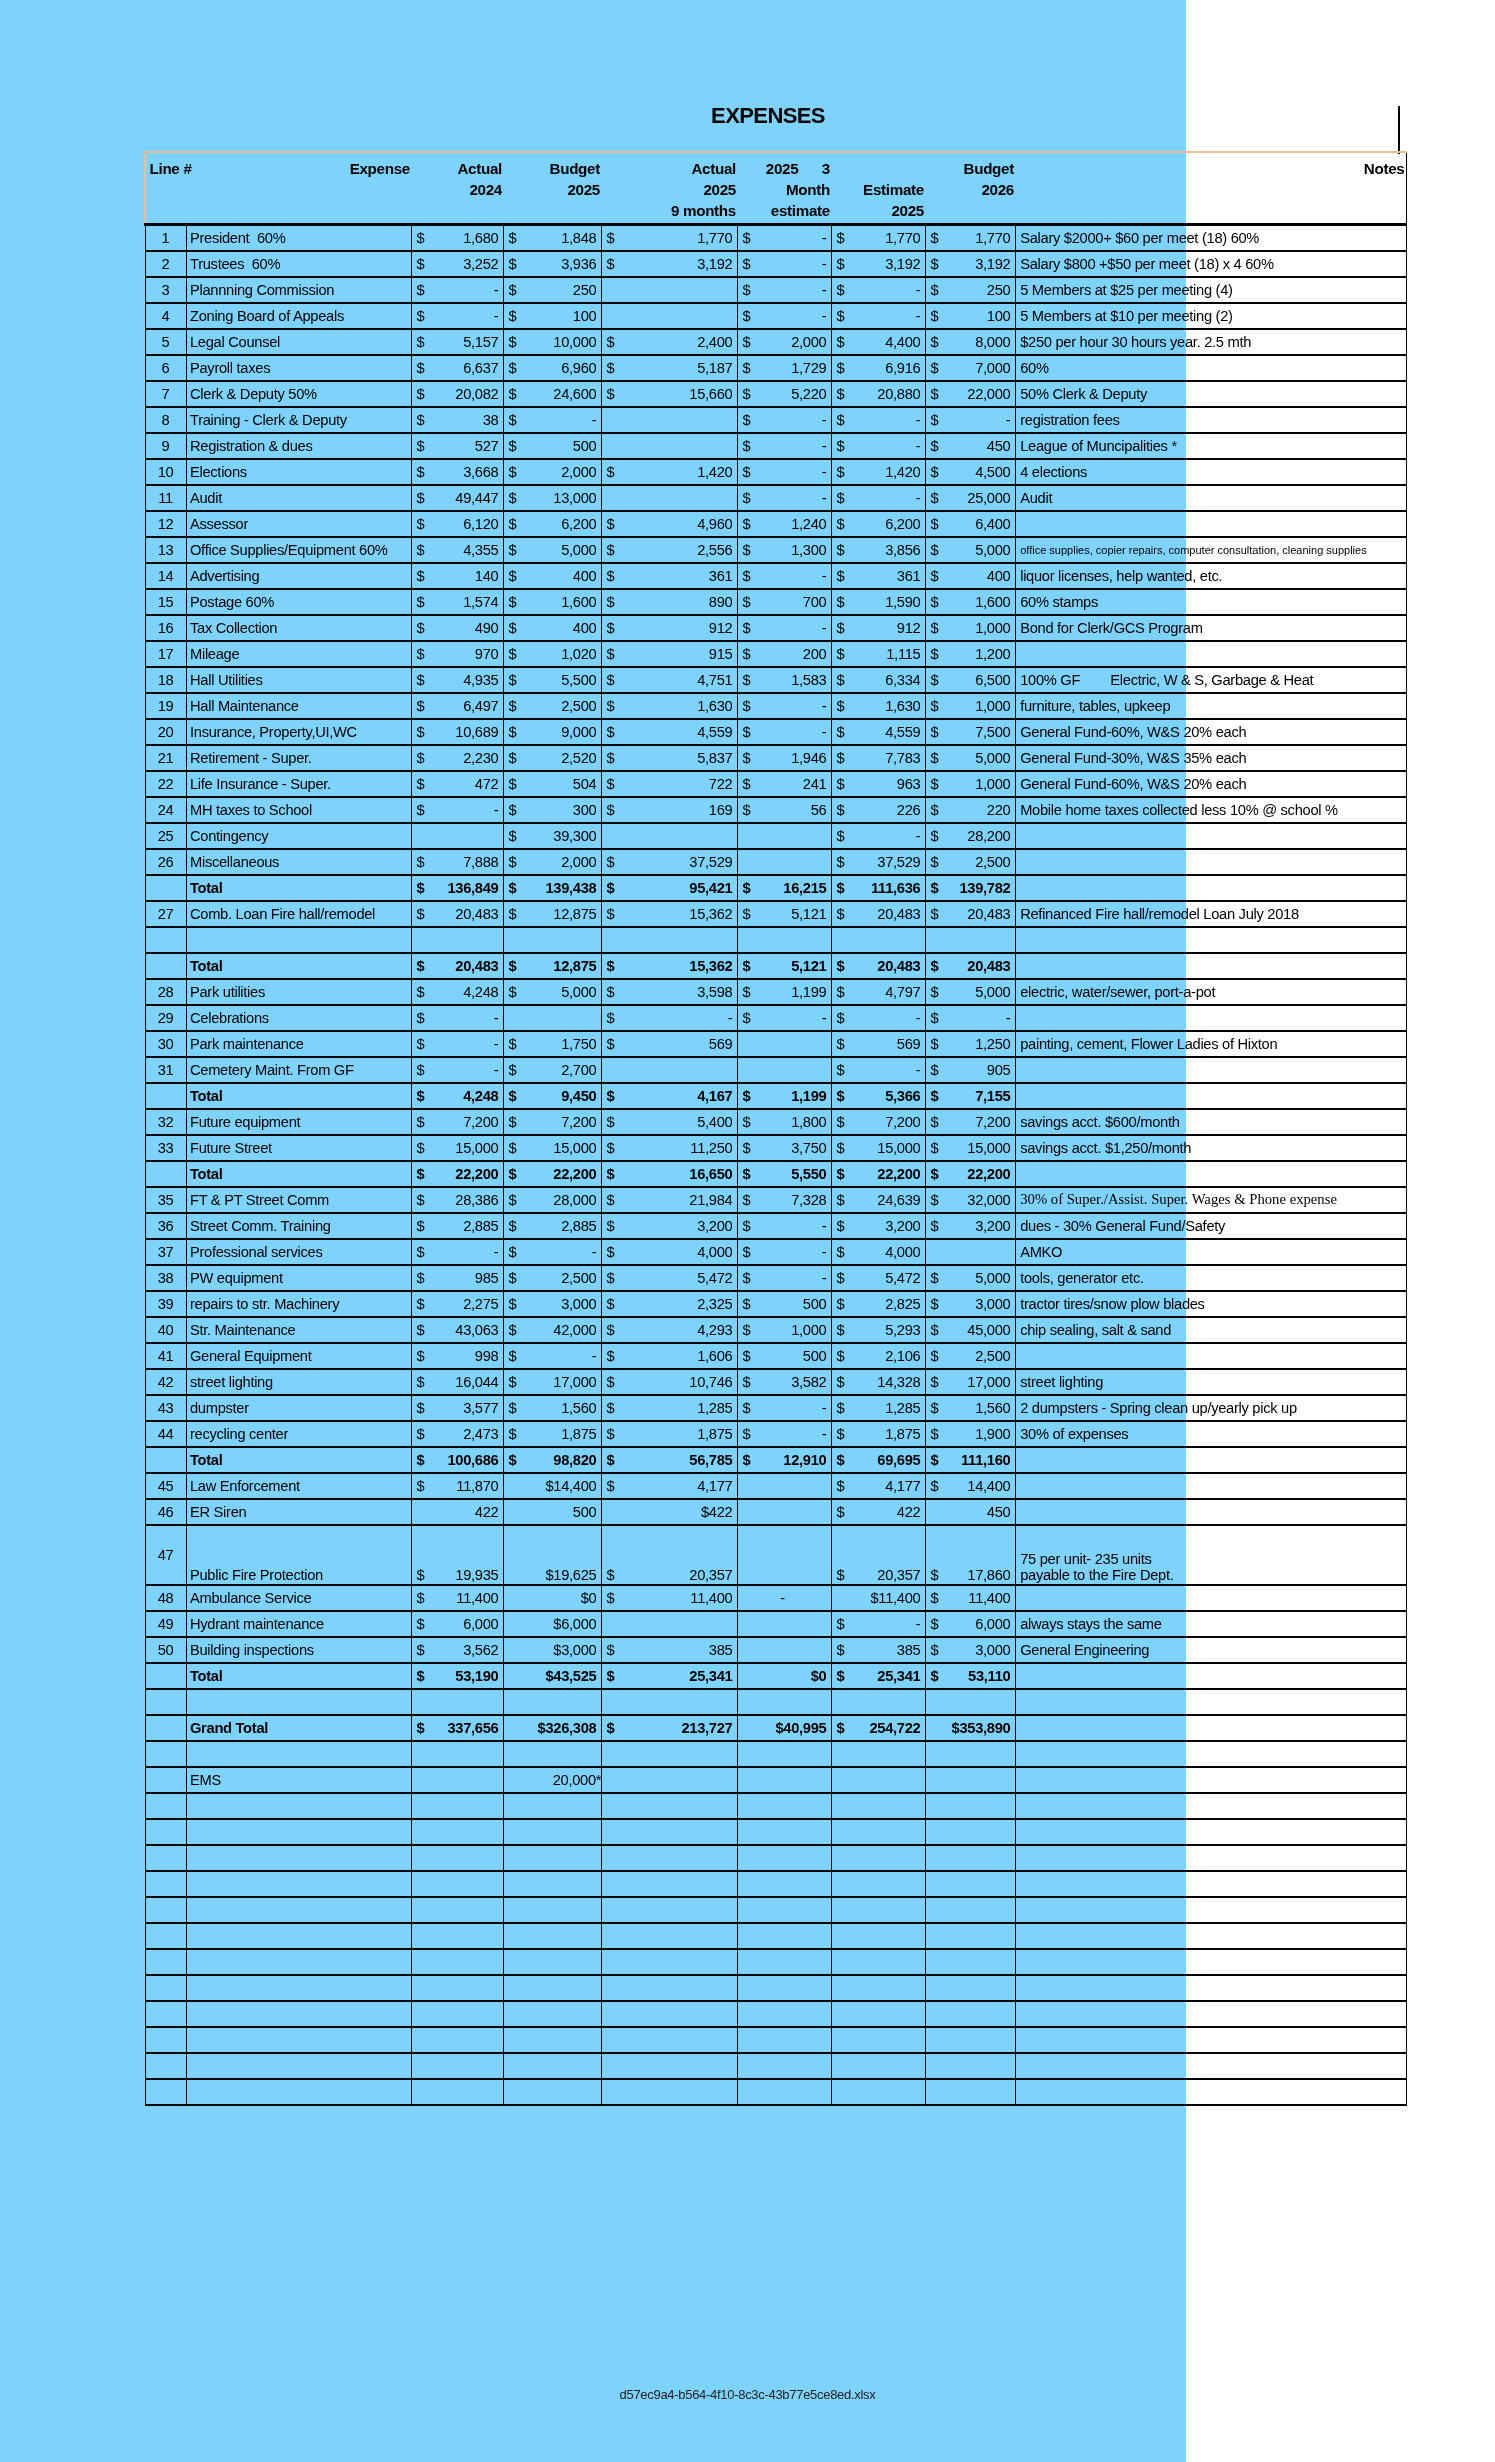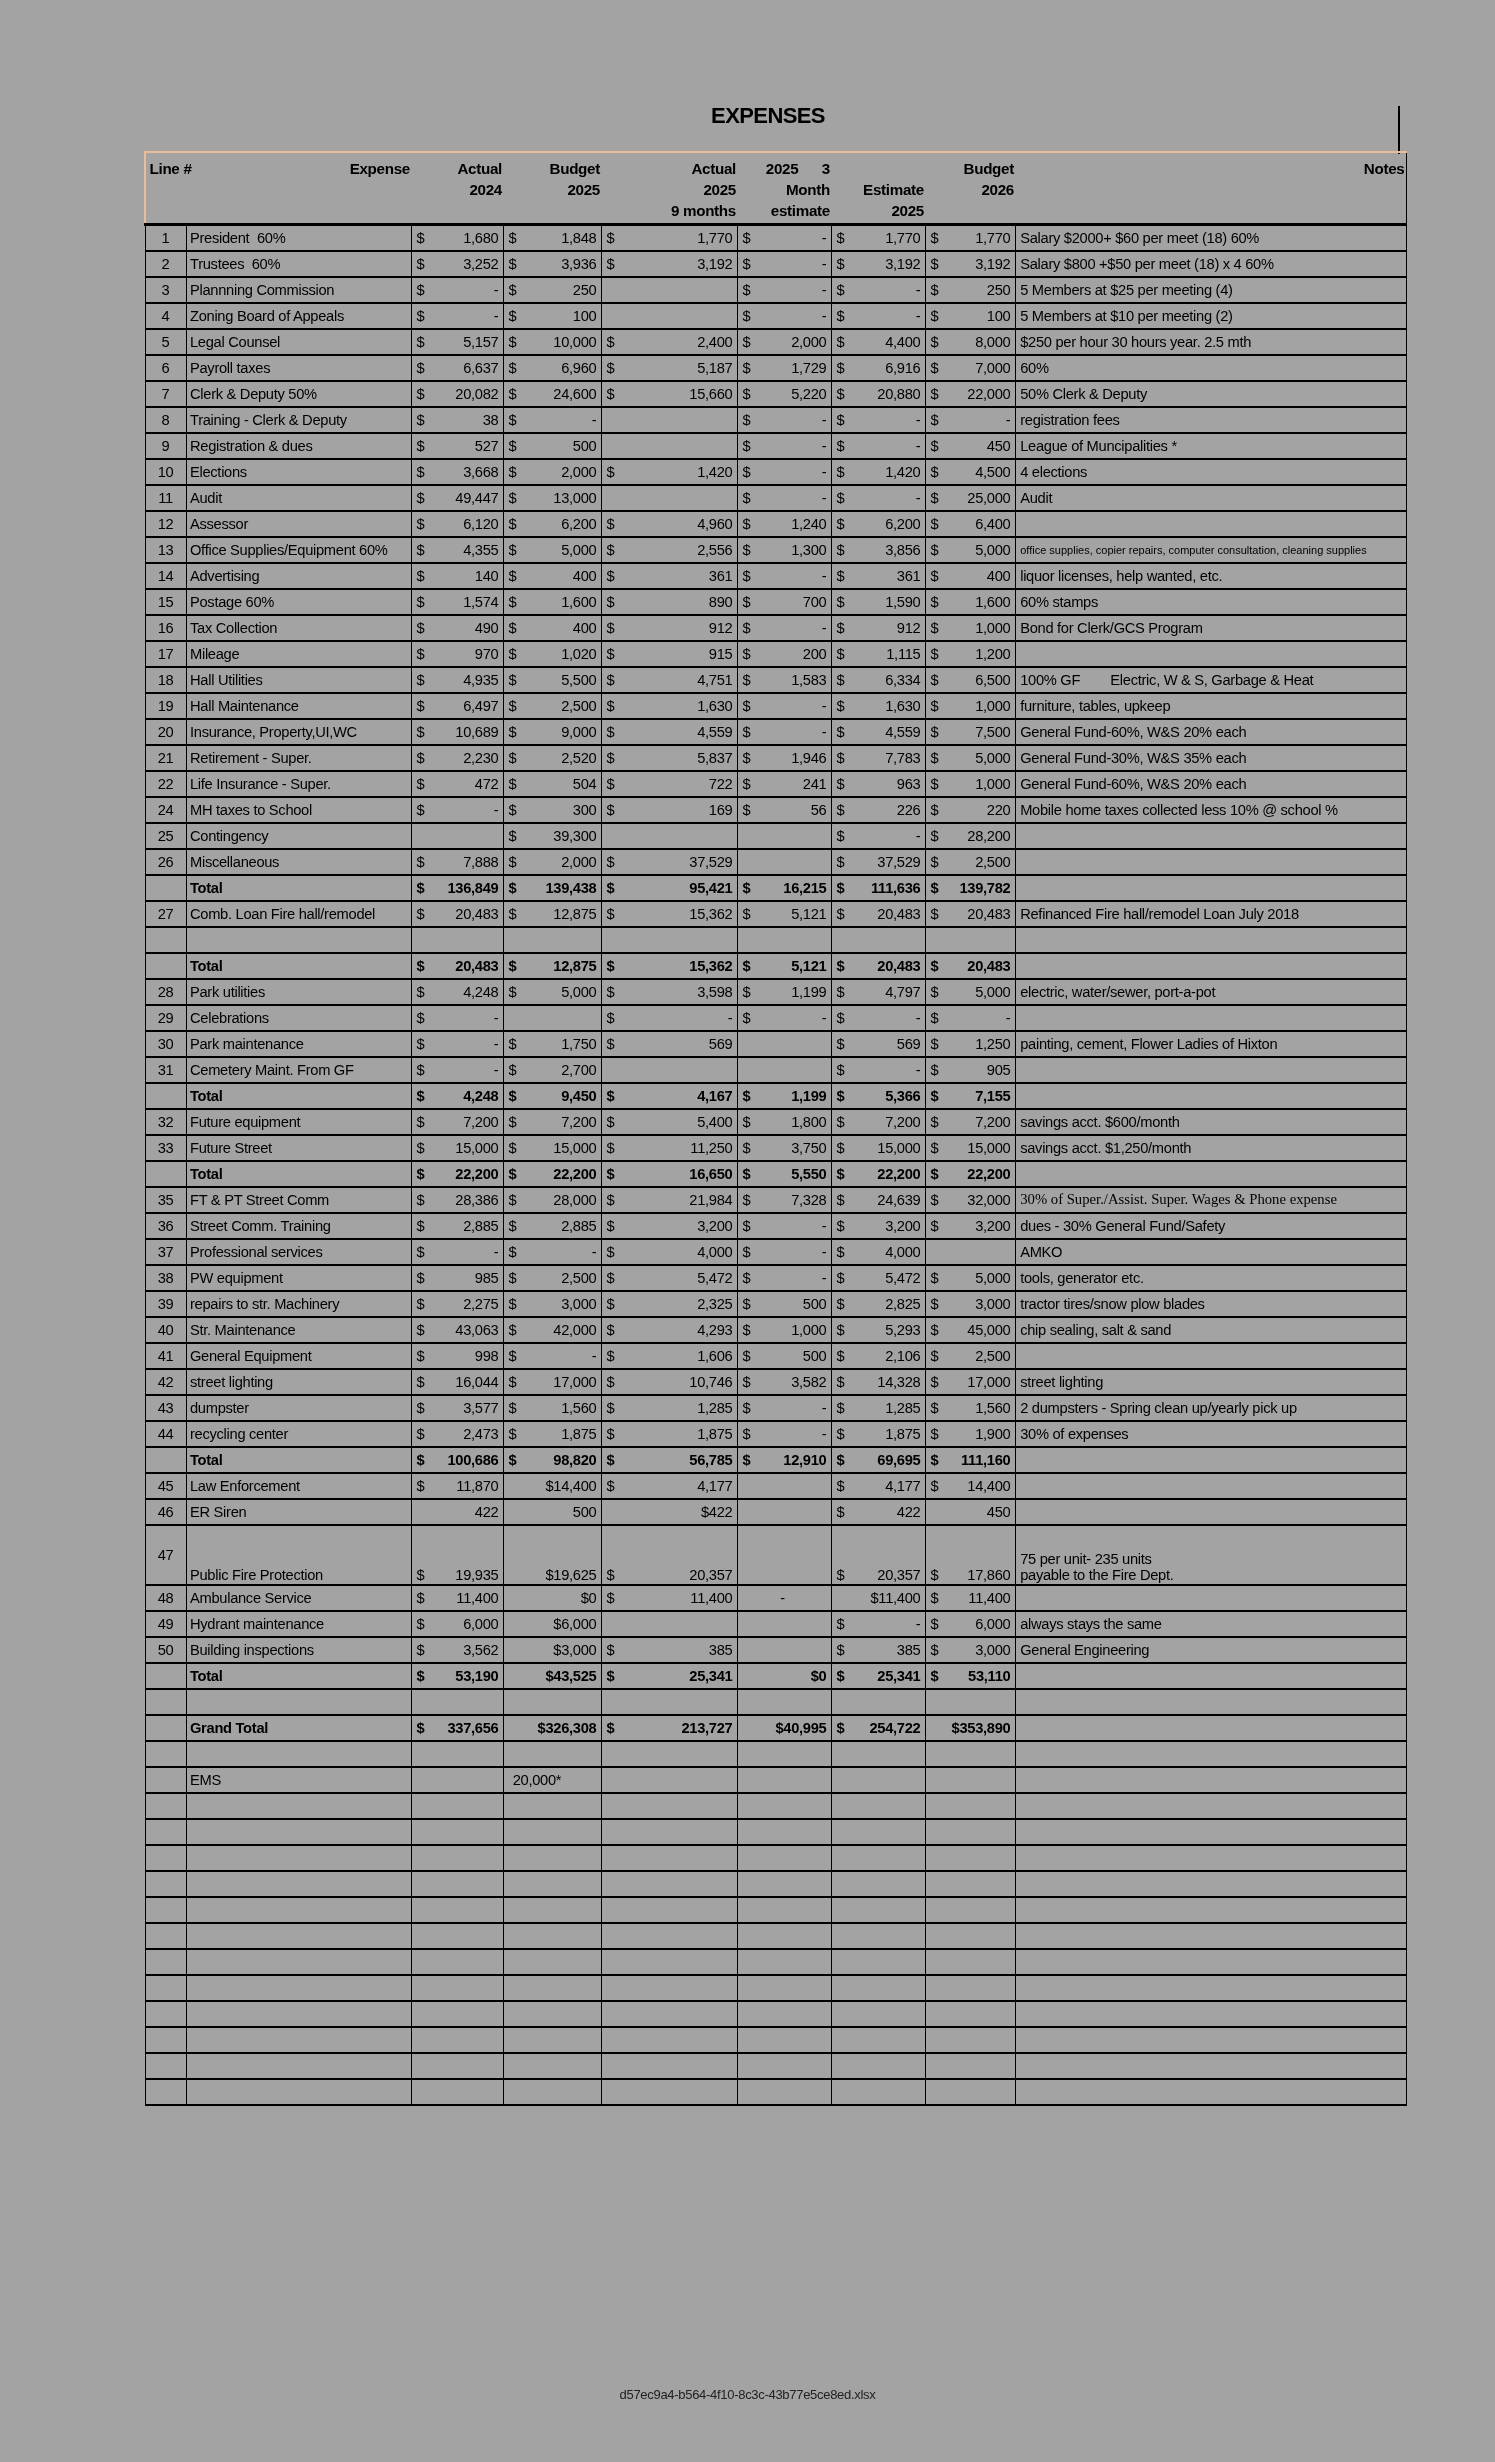--- a/index.html
+++ b/index.html
@@ -1,16 +1,16 @@
 <!DOCTYPE html>
 <html style="font-size:9.4px"><head>
 <meta charset="utf-8">
 <style>
   html,body{margin:0;padding:0;background:#ffffff;}
-  .sheet{position:relative;width:1495px;height:2462px;background:#a3a3a3;
+  .sheet{position:relative;width:1186px;height:2462px;background:#7dd3fc;
          font-family:"Liberation Sans","DejaVu Sans",sans-serif;color:#000;}
   .title{position:absolute;top:103px;left:137px;width:1262px;text-align:center;
          font-size:22px;font-weight:700;letter-spacing:-0.6px;}
   .stub{position:absolute;left:1398px;top:106px;width:1.8px;height:48px;background:#000;}
   .table-wrap{position:absolute;left:144px;top:151px;}
   table{border-collapse:collapse;table-layout:fixed;width:1262px;}
   col.c0{width:41px}col.c1{width:225px}col.c2{width:92px}col.c3{width:98px}
   col.c4{width:136px}col.c5{width:94px}col.c6{width:94px}col.c7{width:90px}
   col.c8{width:391px}
   thead th{height:64px;vertical-align:top;font-size:15.2px;font-weight:700;
@@ -21,21 +21,21 @@
   thead .hl{line-height:21px;white-space:pre;min-height:21px;}
   tbody td{height:22px;border:1.8px solid #000;border-top-width:2.3px;border-bottom-width:2.3px;
            font-size:14.7px;letter-spacing:-0.3px;vertical-align:middle;overflow:hidden;}
   td.c-line{text-align:center;}
   td.c-exp{text-align:left;padding-left:3.5px;white-space:pre-wrap;}
   td.c-money{text-align:right;padding-right:4.1px;}
   td.c-note{text-align:left;padding-left:4.7px;white-space:pre-wrap;}
   .acct{display:flex;justify-content:space-between;align-items:baseline;}
   .acct span:first-child{padding-left:4.1px;}
   td .ctr{display:block;text-align:center;padding-right:0;}
-  td .lft{display:block;text-align:left;padding-left:8.2px;}
+  td .lft{display:block;text-align:left;padding-left:8.2px;margin-left:40px;}
   .row-bold td{font-weight:700;}
   .row-tall td{height:56px;vertical-align:bottom;padding-bottom:1px;}
   .row-tall td.c-line{vertical-align:middle;padding-bottom:0;}
   .note-sm{font-size:11px;letter-spacing:0;margin-left:12px;}
   .note-serif{font-family:"Liberation Serif","DejaVu Serif",serif;font-size:14.7px;letter-spacing:0;}
   .footer{position:absolute;top:2387px;left:0;width:1495px;text-align:center;
           font-size:13px;color:#222;letter-spacing:-0.3px;}
 </style>
 </head>
 <body>

